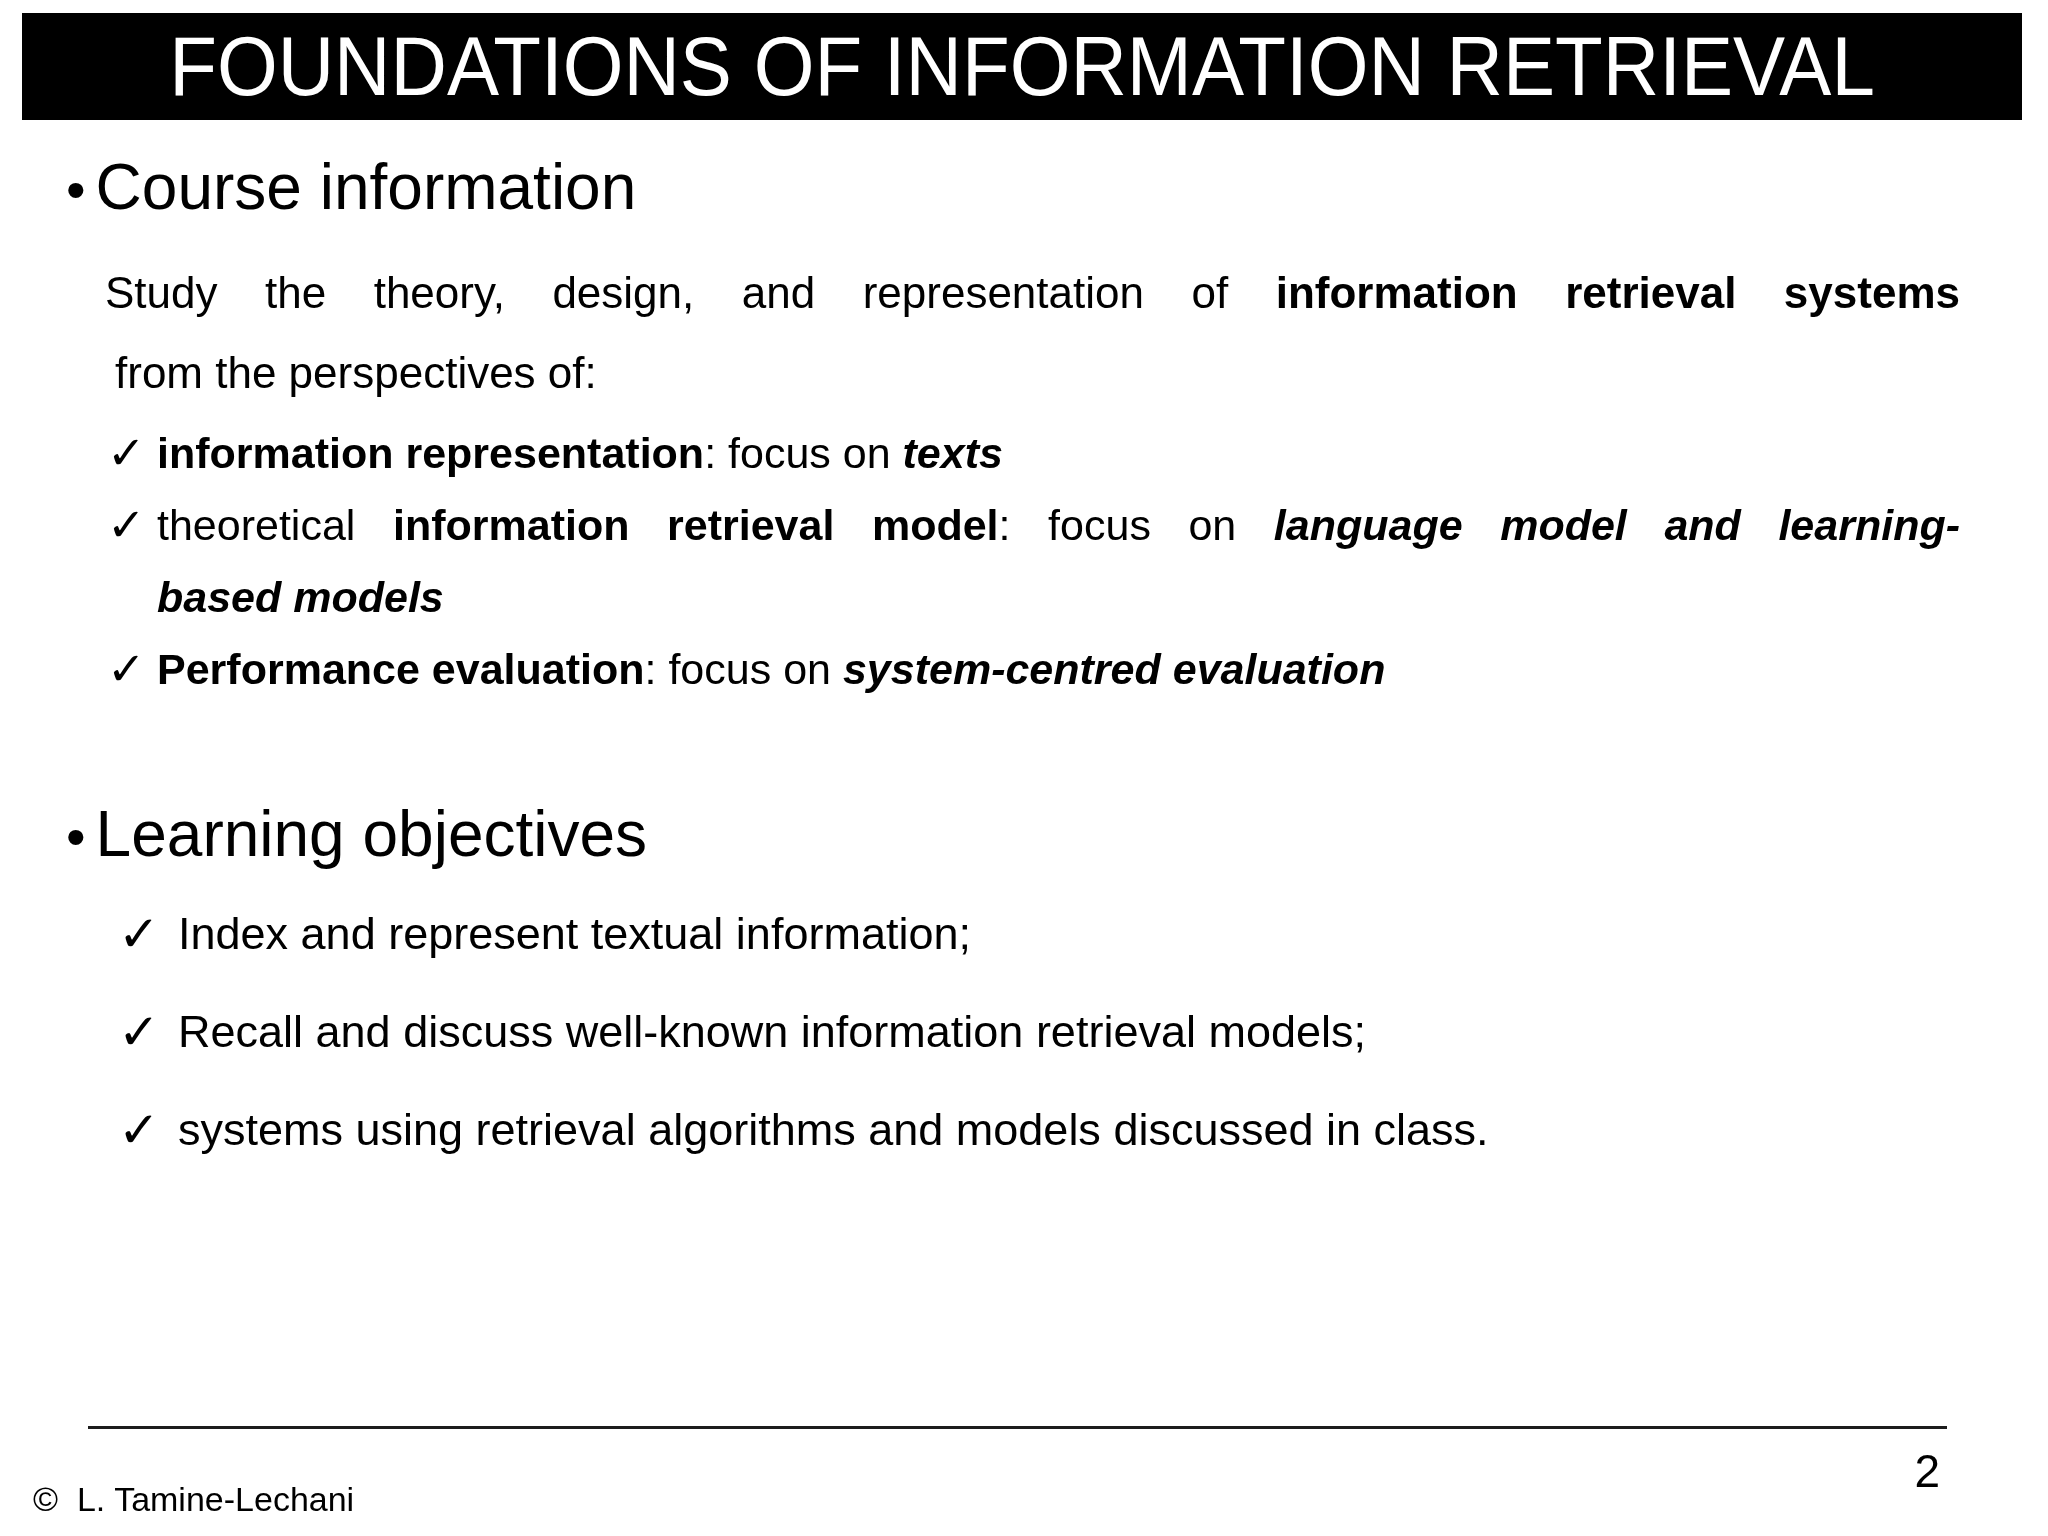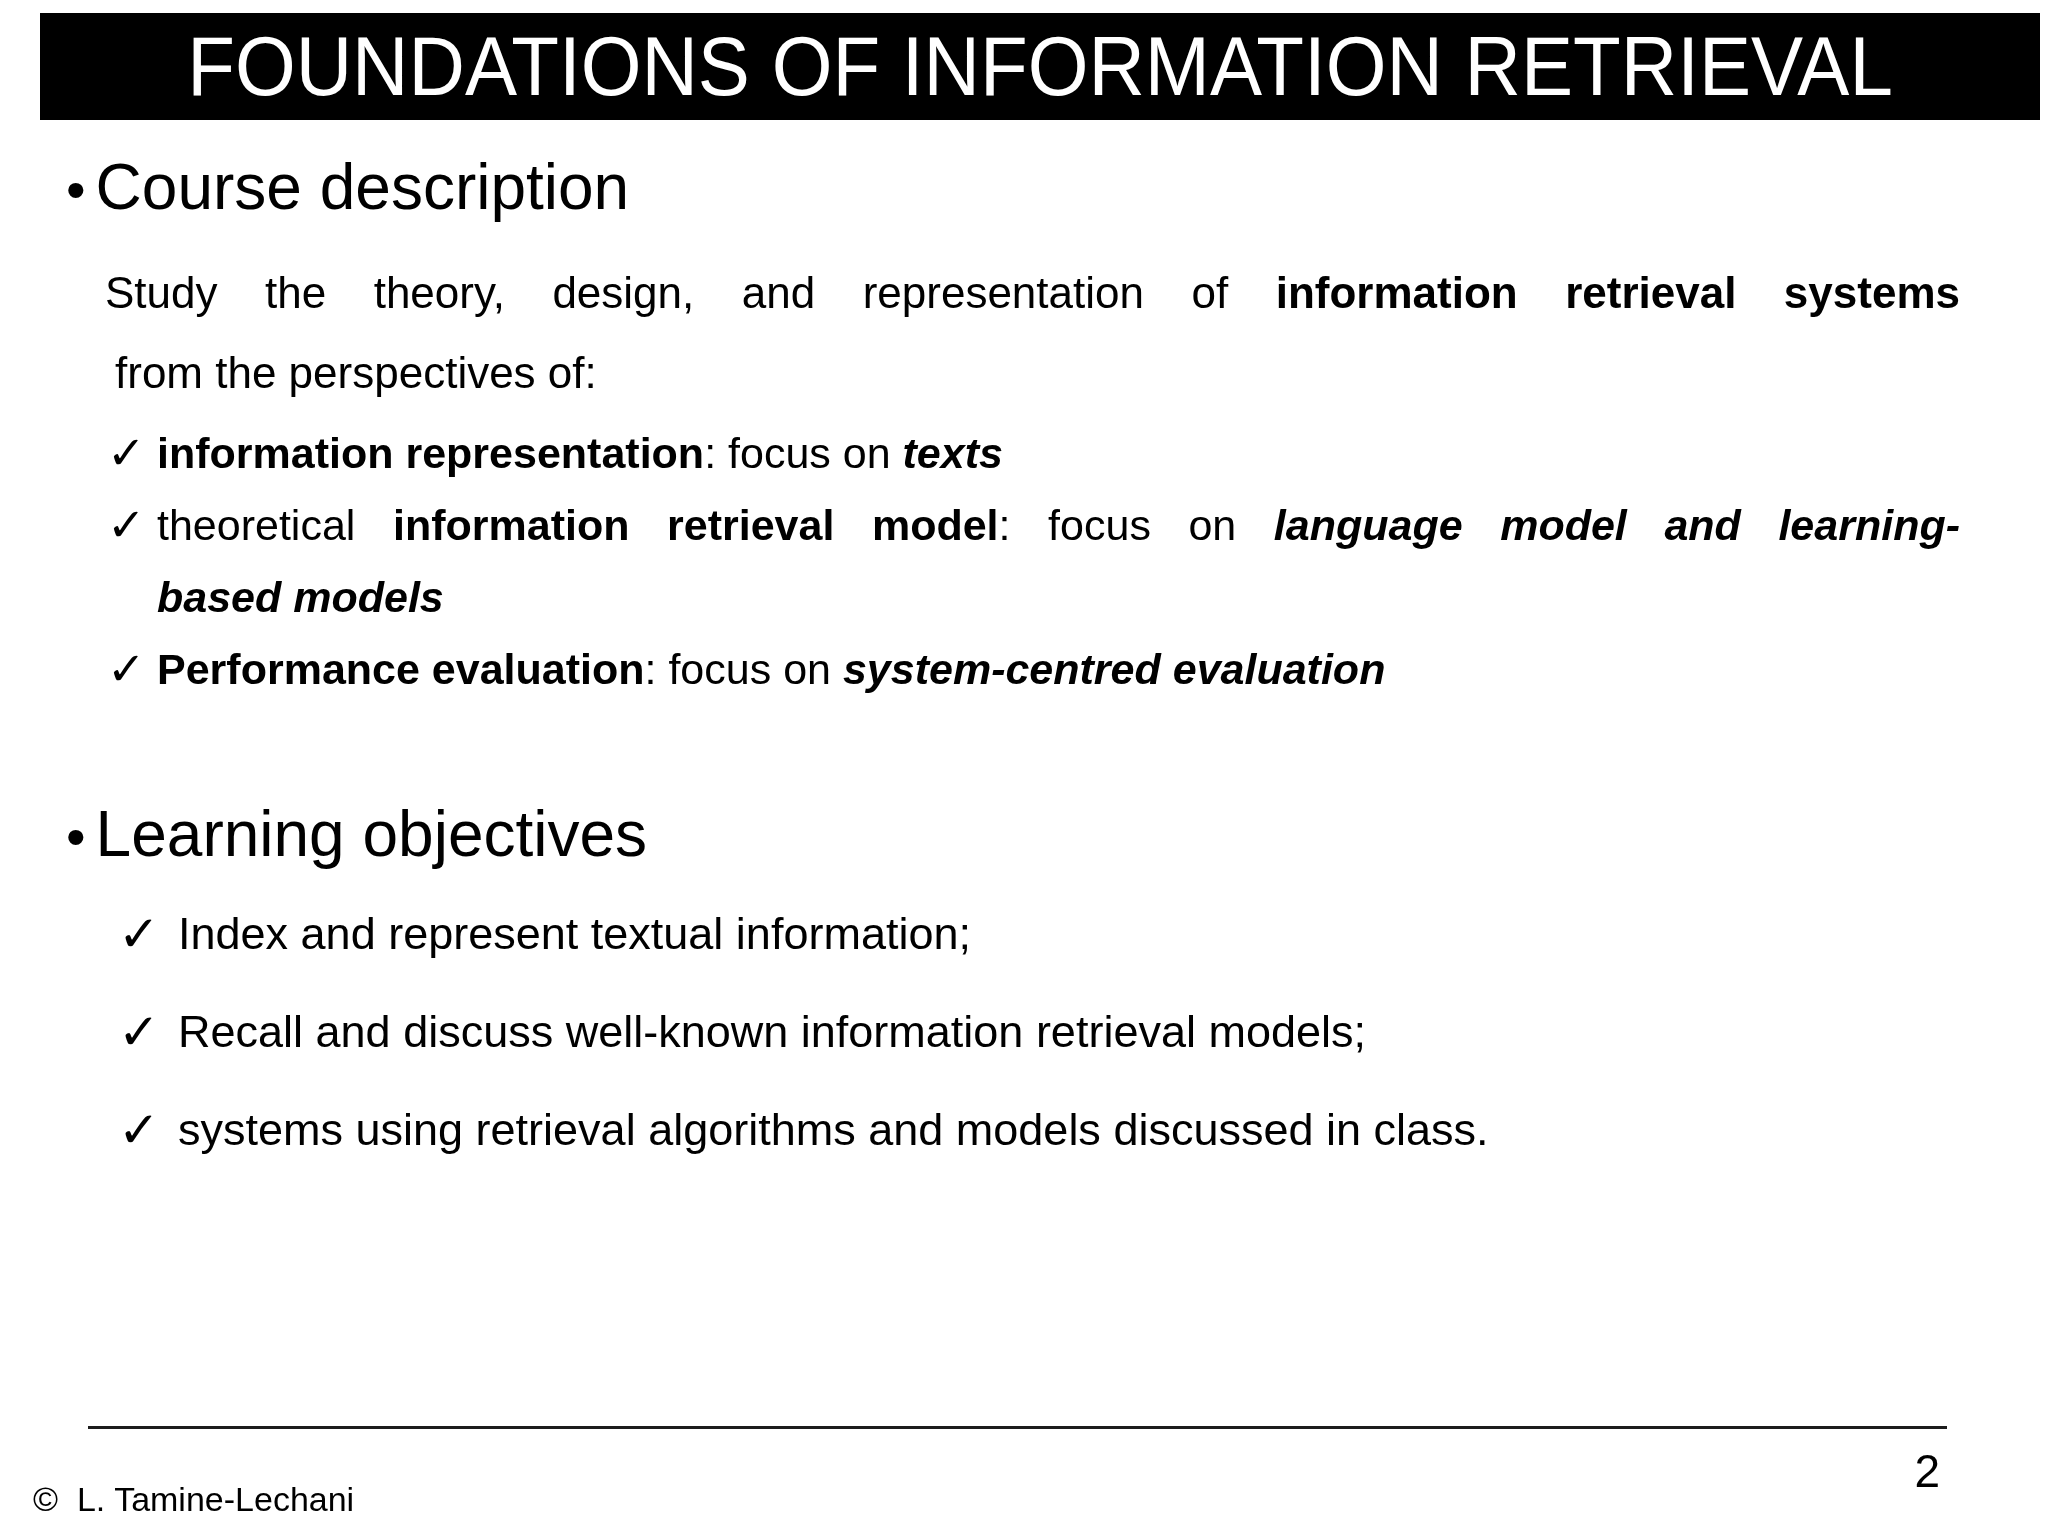--- a/index.html
+++ b/index.html
@@ -6,21 +6,21 @@
   .slide{
     position:relative;
     width:2048px;height:1536px;
     background:#ffffff;
     color:#000000;
     font-family:"Liberation Sans","DejaVu Sans",sans-serif;
     overflow:hidden;
   }
   
   .title-bar{
-    position:absolute;left:40px;top:13px;width:2000px;height:107px;
+    position:absolute;left:22px;top:13px;width:2000px;height:107px;
     background:#000000;
     display:flex;align-items:center;justify-content:center;
   }
   .title-bar h1{
     margin:0;color:#ffffff;font-size:84px;font-weight:400;
     white-space:nowrap;letter-spacing:0px;
     transform:scaleX(.93);transform-origin:center;
   }
   
   .content{position:absolute;top:120px;left:0;right:0;}
@@ -61,21 +61,21 @@
 
   <header class="title-bar">
     <h1>FOUNDATIONS OF INFORMATION RETRIEVAL</h1>
   </header>
 
   <main class="content">
 
     <section class="sec1">
       <div class="heading-row">
         <span class="bullet">•</span>
-        <span>Course description</span>
+        <span>Course information</span>
       </div>
 
       <div class="intro">
         <div class="stretch"><span>Study the theory, design, and representation of </span><span class="b">information retrieval systems</span></div>
         <div class="line2">from the perspectives of:</div>
       </div>
 
       <ul class="checklist cl1">
         <li>
           <span class="check">✓</span>

